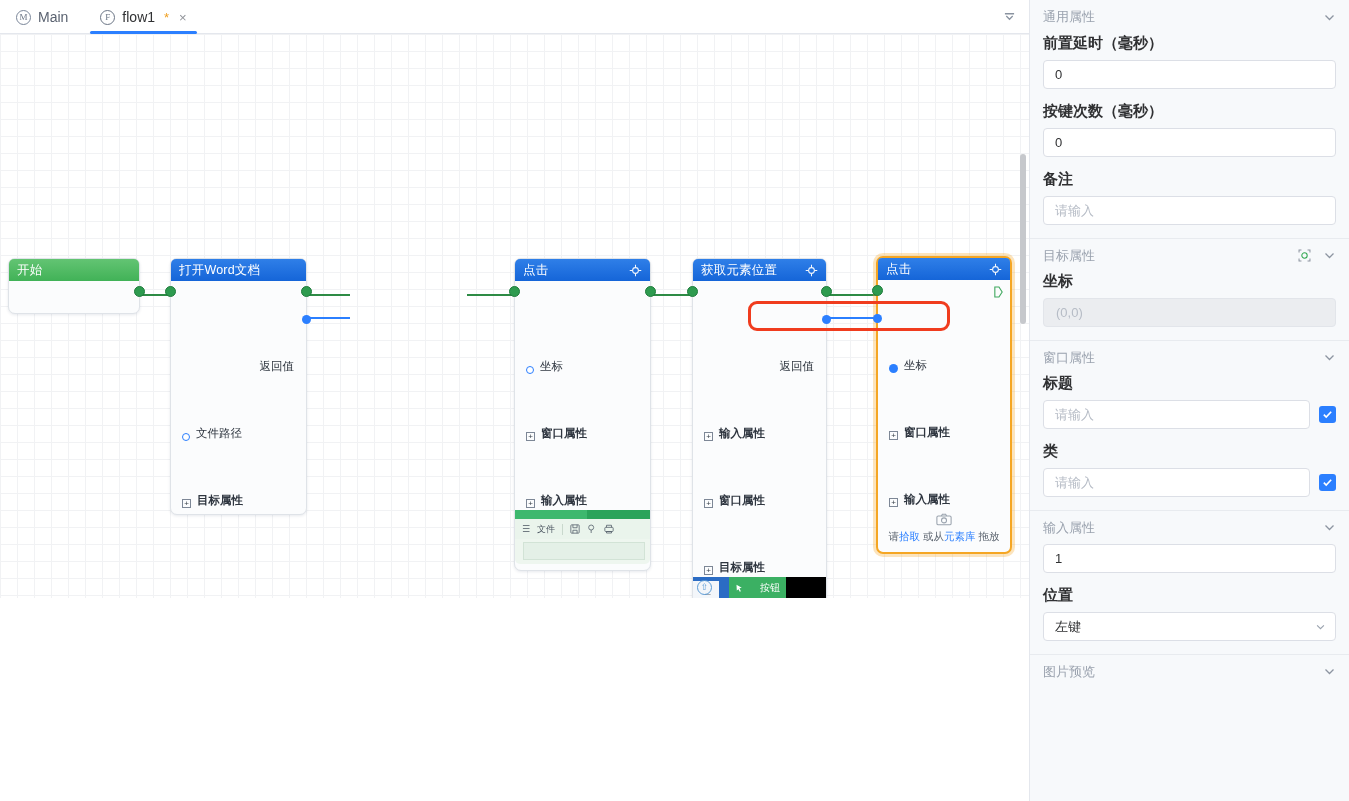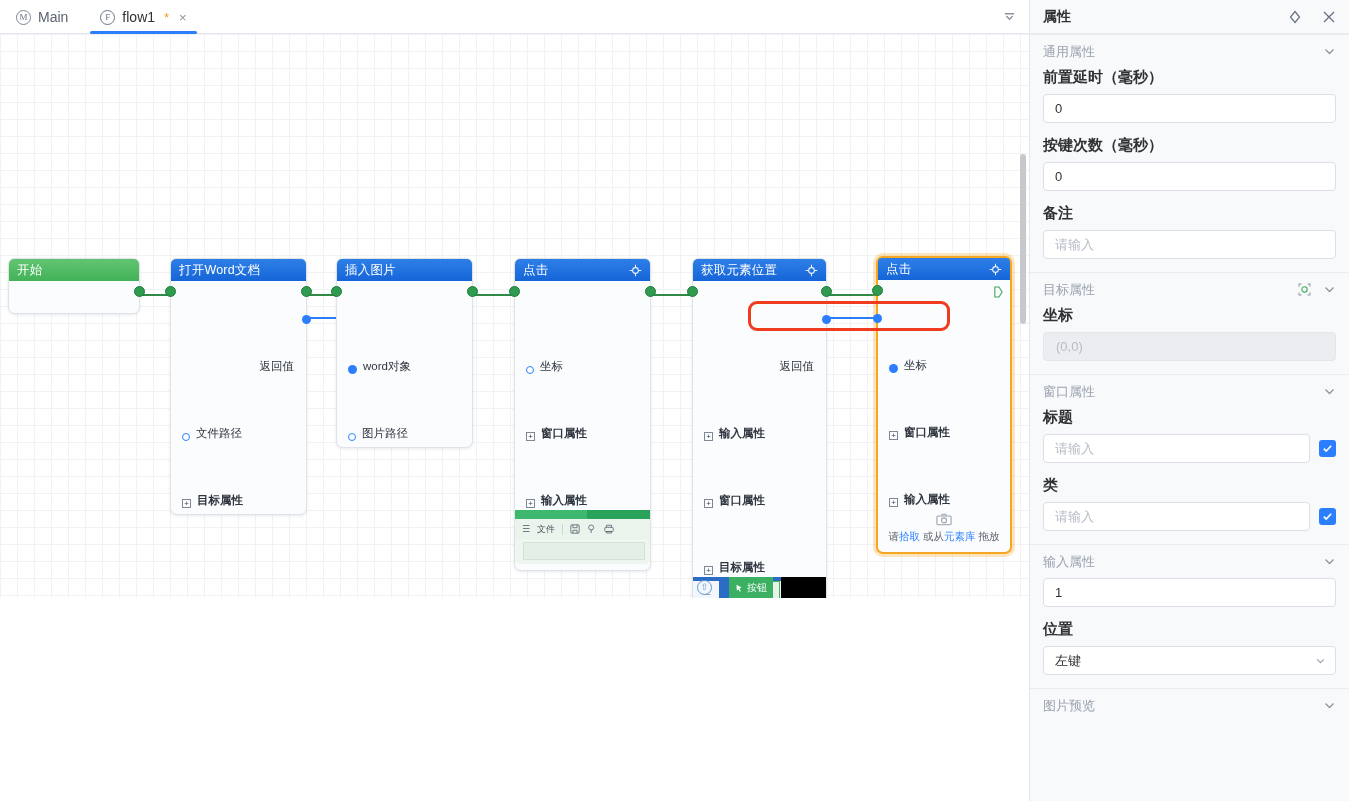--- a/index.html
+++ b/index.html
@@ -143,21 +143,21 @@
   .pw-btn { width:29px; height:24px; display:flex; align-items:center; justify-content:center;
             color:#8b949e; font-size:11px; }
   .pw-btn.hl { background:#e9f2ea; border:1.5px solid #41b257; }
   .pw-bottom { position:relative; height:22px; }
   .pw-cloud { position:absolute; left:4px; top:3px; width:15px; height:15px;
               border-radius:50%; border:1.3px solid #5b9bd5; color:#5b9bd5;
               font-size:9px; text-align:center; line-height:13px; }
   .pw-blue { position:absolute; left:26px; top:0; width:10px; height:22px; background:#2b6cc4; }
   .pw-tip {
     position:absolute; left:36px; top:0; height:22px; background:#3bb063;
-    color:#fff; font-size:10px; display:flex; align-items:center; gap:3px;
+    color:#fff; font-size:10px; display:flex; align-items:center; gap:16px;
     padding:0 6px; white-space:nowrap;
   }
 
   
   .pick-area { padding:6px 0 2px; text-align:center; }
   .cam-icon { width:16px; height:13px; margin:0 auto 4px; display:block; color:#9aa3ae; }
   .pick-text { font-size:10.5px; color:#5d6570; white-space:nowrap; }
   .pick-text .lnk { color:#2b7fff; }
 
   
@@ -273,38 +273,20 @@
           <div class="row">
             <span class="box-plus">+</span>
             <span class="row-label-b">目标属性</span>
           </div>
         </div>
         <div class="exec left" style="top:27px;"></div>
         <div class="exec right" style="top:27px;"></div>
         <div class="vport" style="right:-5px; top:56px;"></div>
       </div>
 
-      <div class="node" style="left:336px; top:224px; width:137px;">
-        <div class="node-head blue">
-          <span>插入图片</span>
-        </div>
-        <div class="node-body">
-          <div class="spacer-row"></div>
-          <div class="row">
-            <span class="port-dot-blue"></span>
-            <span>word对象</span>
-          </div>
-          <div class="row">
-            <span class="port-ring"></span>
-            <span>图片路径</span>
-          </div>
-        </div>
-        <div class="exec left" style="top:27px;"></div>
-        <div class="exec right" style="top:27px;"></div>
-      </div>
 
       <div class="node" style="left:514px; top:224px; width:137px;">
         <div class="node-head blue">
           <span>点击</span>
           <svg class="head-icon" viewBox="0 0 14 14" fill="none" stroke="#fff" stroke-width="1.1">
             <circle cx="7" cy="7" r="3.1"></circle>
               <path d="M7 .8v3.1M7 10.1v3.1M.8 7h3.1M10.1 7h3.1"></path>
           </svg>
         </div>
         <div class="node-body">
@@ -443,31 +425,20 @@
       </div>
 
       <div id="annot" style="left:748px; top:267px; width:202px; height:30px;"></div>
 
       <div id="canvas-scrollbar"></div>
     </div>
   </div>
 
   <div id="panel">
 
-    <div id="panel-head">
-      <span id="panel-title">属性</span>
-      <span class="panel-head-ic">
-        <svg viewBox="0 0 14 14" fill="none" stroke="currentColor" stroke-width="1.2">
-            <path d="M7 1.5L11.5 7 7 12.5 2.5 7z"></path>
-          </svg>
-        <svg viewBox="0 0 14 14" fill="none" stroke="currentColor" stroke-width="1.3">
-            <path d="M2 2l10 10M12 2L2 12"></path>
-          </svg>
-      </span>
-    </div>
 
     <div class="sec-head">
       <span>通用属性</span>
       <span class="sec-ic">
         <svg viewBox="0 0 13 13" fill="none" stroke="currentColor" stroke-width="1.3">
             <path d="M2.5 4.5L6.5 8.5 10.5 4.5"></path>
           </svg>
       </span>
     </div>
 

